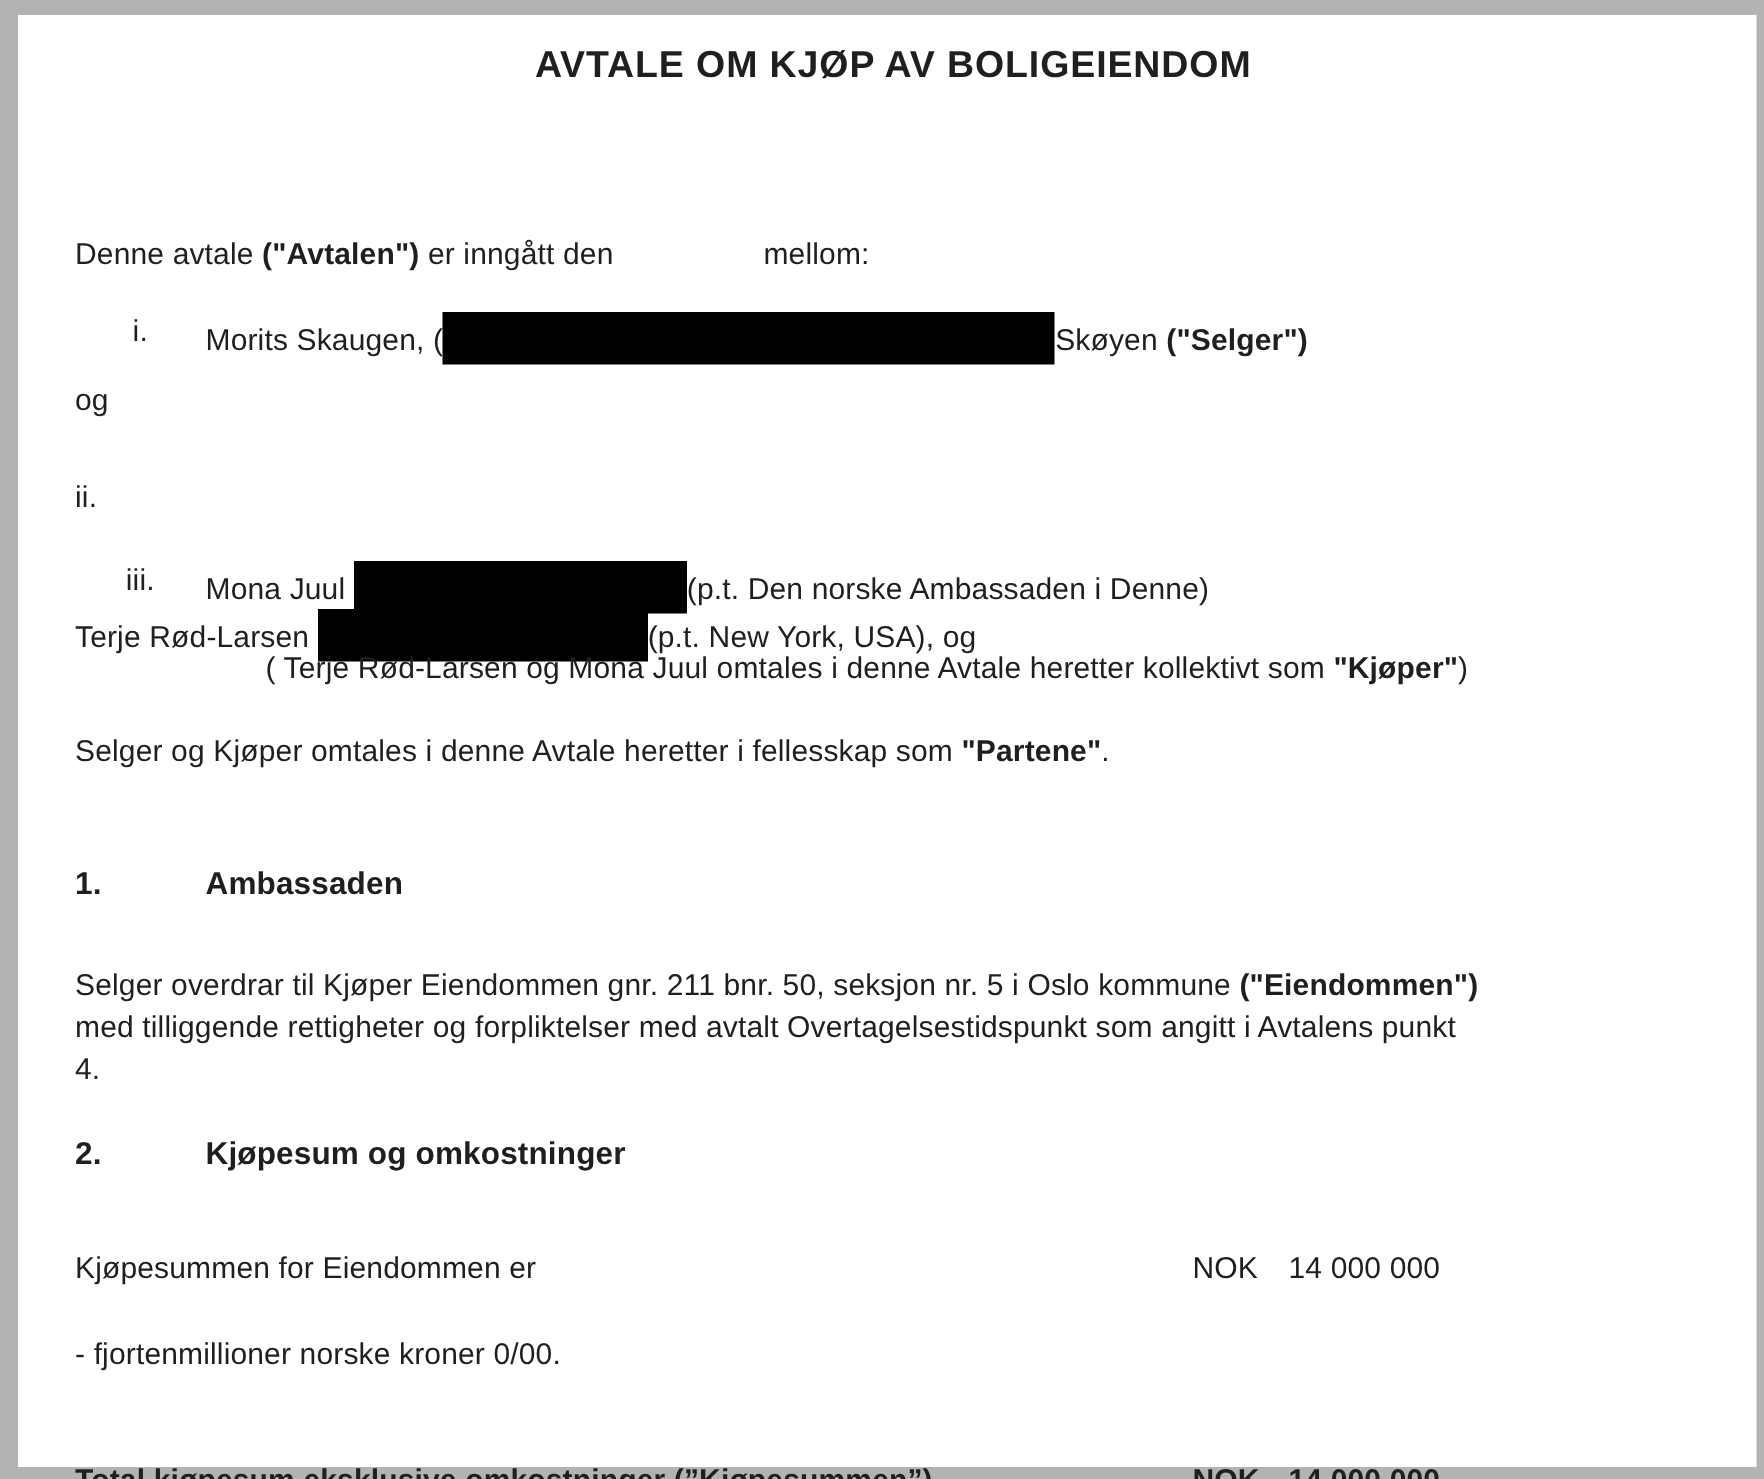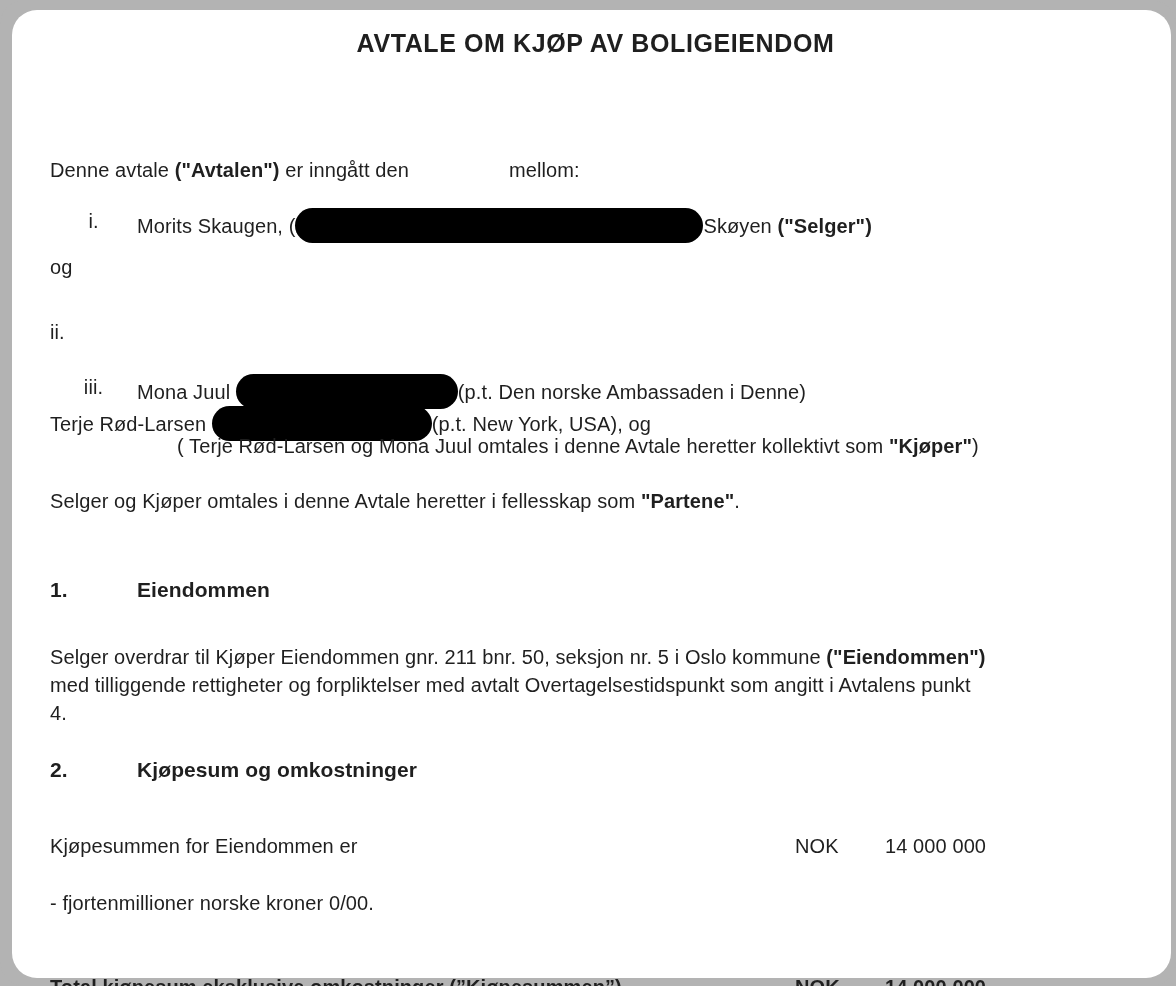--- a/index.html
+++ b/index.html
@@ -1,15 +1,15 @@
 <!DOCTYPE html>
 <html><head>
 <meta charset="utf-8">
 <style>
-  * { margin:0; padding:0; box-sizing:border-box;border-radius:25px; }
+  * { margin:0; padding:0; box-sizing:border-box; }
   html,body {
     width:1176px; height:986px;
     background:#b3b3b3;
     font-family:"Liberation Sans","DejaVu Sans",sans-serif;
     color:#1f1f1f;
     overflow:hidden;
   }
   .page {
     position:absolute;
     left:12px; top:10px;
@@ -42,21 +42,21 @@
   .redact { display:inline-block; height:35px; background:#000; vertical-align:-10px; }
   .redact.r1 { width:408px; }
   .redact.r2 { width:220px; }
   .redact.r3 { width:222px; }
 
   .date-blank { display:inline-block; width:100px; }
 
   .money-row { position:relative; }
   .money-label { position:absolute; left:0; white-space:nowrap; }
   .money-cur { position:absolute; left:745px; }
-  .money-amt { position:absolute; left:835px; white-space:nowrap; }
+  .money-amt { position:absolute; left:809px; white-space:nowrap; }
   .uline { border-bottom:3px solid #3a3a3a; padding-bottom:3px; }
 </style>
 </head>
 <body>
 
 <div class="page">
 
   <div class="blk b-title">AVTALE OM KJØP AV BOLIGEIENDOM</div>
 
   <div class="blk b-intro">
@@ -82,21 +82,21 @@
 
   <div class="blk b-coll">
     <span>( Terje Rød-Larsen og Mona Juul omtales i denne Avtale heretter kollektivt som </span><b>"Kjøper"</b><span>)</span>
   </div>
 
   <div class="blk b-part">
     <span>Selger og Kjøper omtales i denne Avtale heretter i fellesskap som </span><b>"Partene"</b><span>.</span>
   </div>
 
   <div class="blk b-h1">
-    <span class="h-num">1.</span><span>Eiendommen</span>
+    <span class="h-num">1.</span><span>Ambassaden</span>
   </div>
 
   <div class="blk b-p1">
     <span>Selger overdrar til Kjøper Eiendommen gnr. 211 bnr. 50, seksjon nr. 5 i Oslo kommune </span><b>("Eiendommen")</b><br>
     <span>med tilliggende rettigheter og forpliktelser med avtalt Overtagelsestidspunkt som angitt i Avtalens punkt</span><br>
     <span>4.</span>
   </div>
 
   <div class="blk b-h2">
     <span class="h-num">2.</span><span>Kjøpesum og omkostninger</span>

